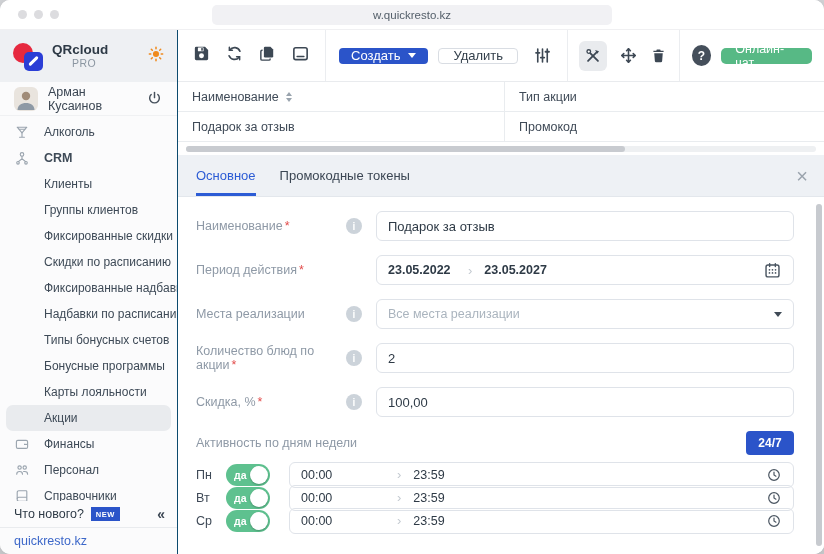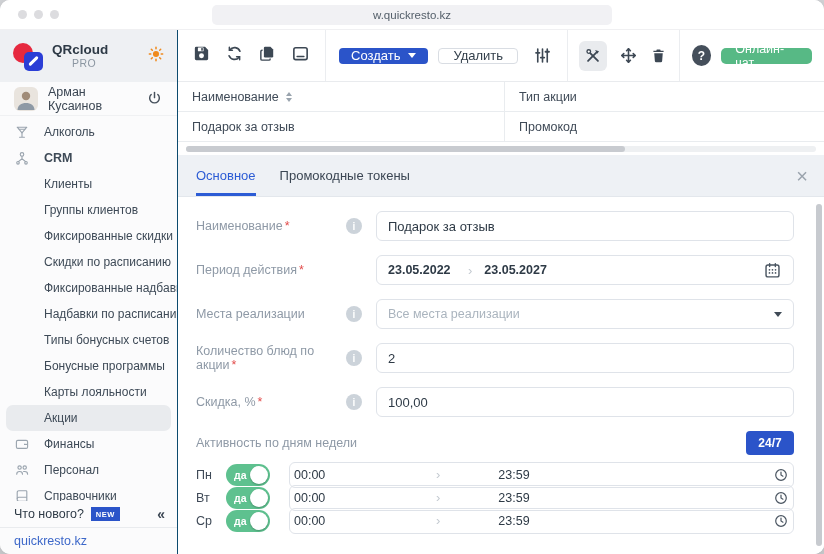--- a/index.html
+++ b/index.html
@@ -127,21 +127,21 @@
     font-weight:bold; border-radius:4px; display:flex; align-items:center; justify-content:center; cursor:pointer;}
 
   .drow{ display:flex; align-items:center; height:19px; margin-bottom:4px;}
   .dlabel{ width:30px; flex:none; font-size:12.5px; color:#3f4a57;}
   .toggle{ width:44px; height:22px; flex:none; border-radius:11px; background:#5ec18f; position:relative;
     display:flex; align-items:center; cursor:pointer;}
   .toggle .t-label{ color:#fff; font-size:10.5px; font-weight:bold; margin-left:8px;}
   .toggle .knob{ position:absolute; right:2px; top:2px; width:18px; height:18px; border-radius:50%;
     background:#fff; box-shadow:0 1px 2px rgba(0,0,0,.25);}
   .tbox{ flex:1; min-width:0; height:26px; margin-left:19px; border:1px solid #dfe3e9; border-radius:6px;
-    display:flex; align-items:center; padding:0 4px;gap:46px;}
+    display:flex; align-items:center; padding:0 11px;}
   .tval{ font-size:12.5px; color:#2e3a46;}
   .tv1{ width:96px; flex:none;}
 
   .vthumb{ position:absolute; right:2px; top:174px; bottom:8px; width:6px; background:#c7cacf;
     border-radius:3px;}
 </style>
 </head>
 <body>
 
 <div class="window">

